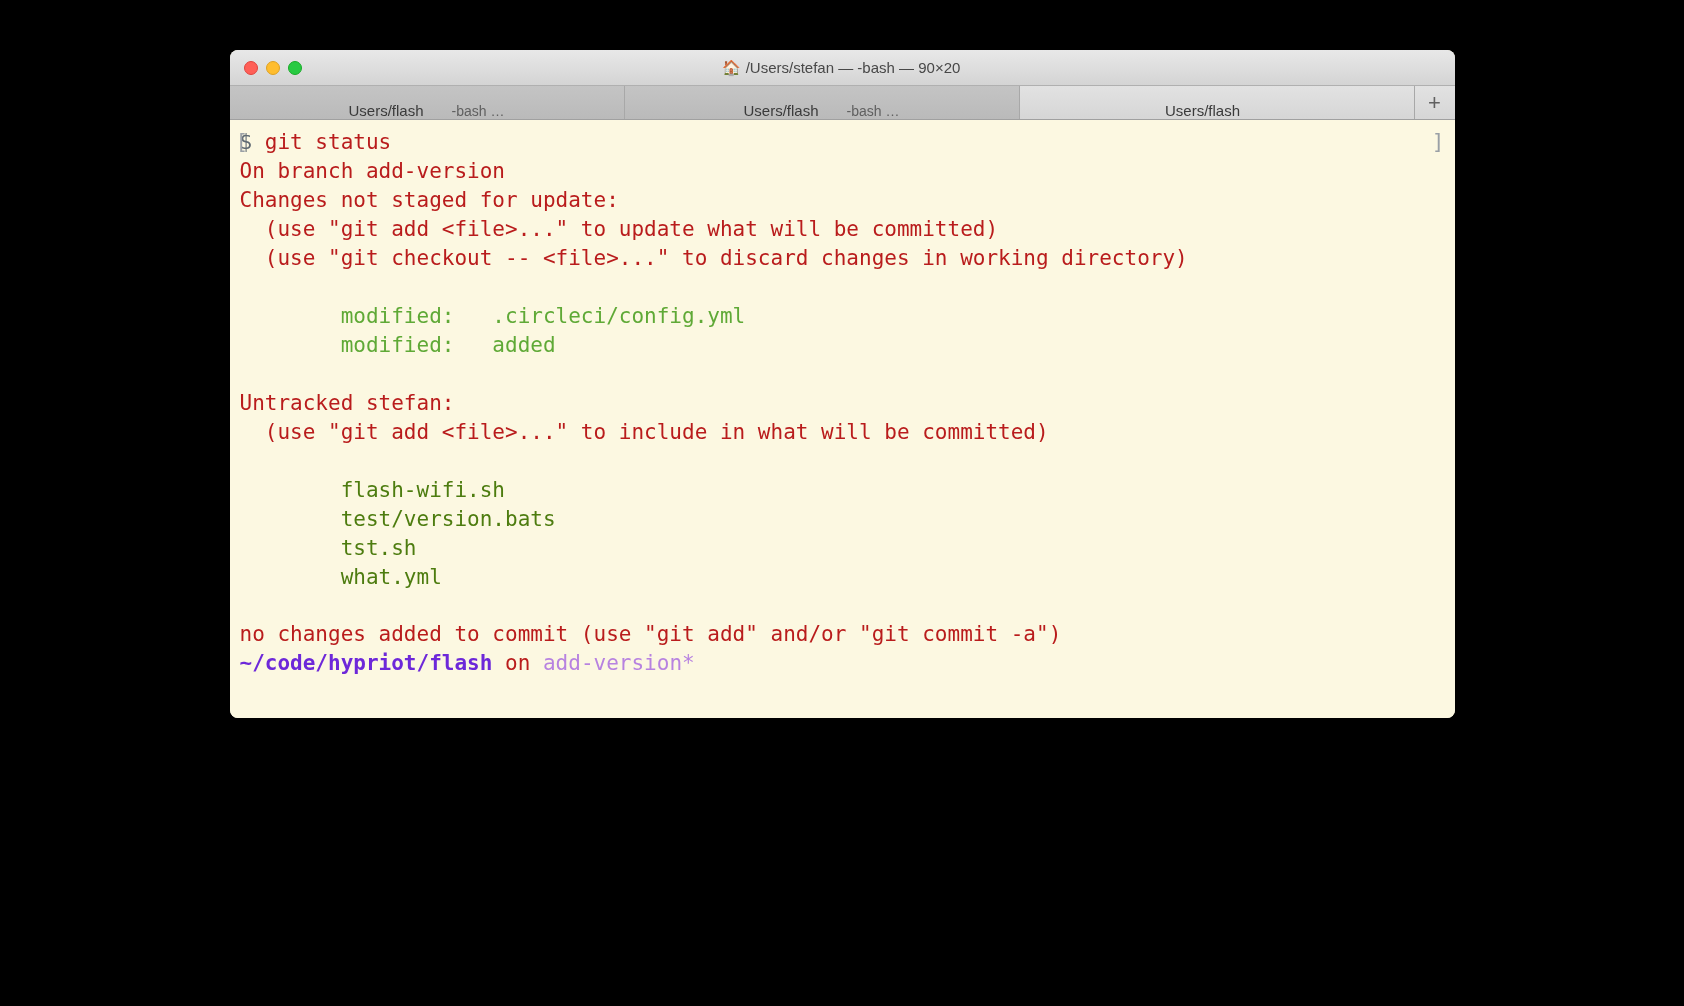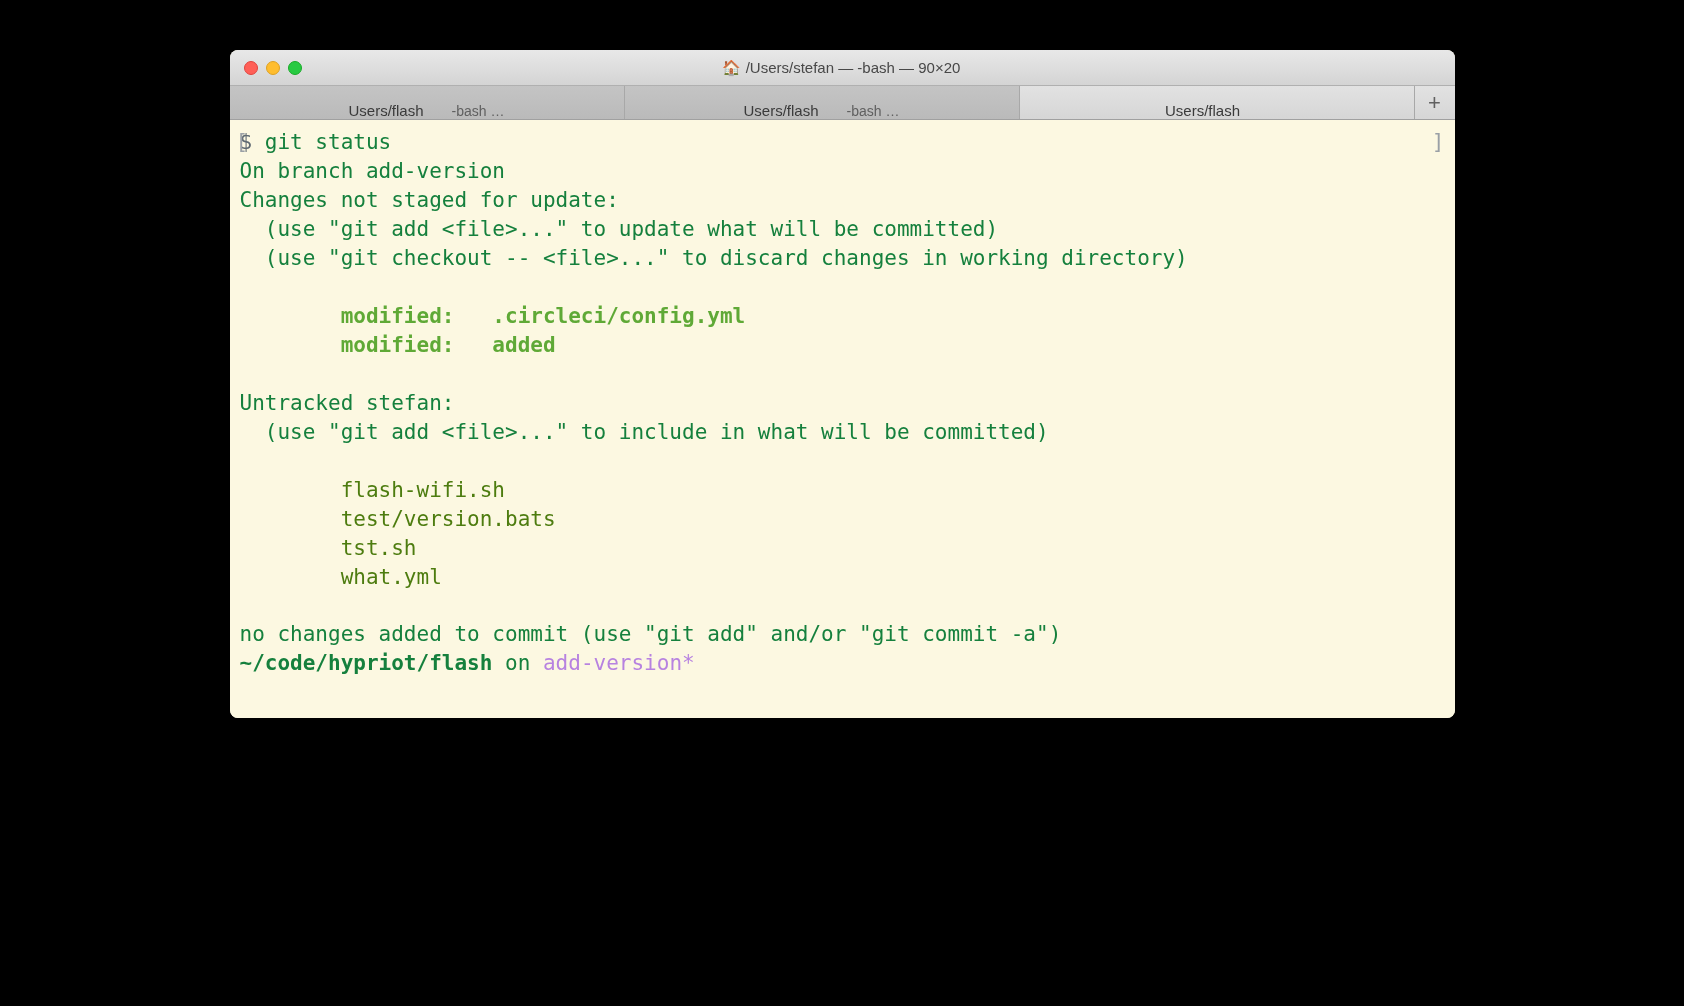--- a/index.html
+++ b/index.html
@@ -107,25 +107,25 @@
       font-family: "Menlo", "Monaco", "Consolas", monospace;
       font-size: 21px;
       line-height: 1.38;
       color: #5f6a72;
       background: #fcf8e1;
       white-space: pre;
       position: relative;
       min-height: 560px;
     }
     .prompt-sym { color: #5f6a72; }
-    .green { color: #5fa936; font-weight: bold; }
+    .green { color: #5fa936; }
     .teal { color: #4d7c0f; }
-    .bold-green { color: #15803d; font-weight: bold; }
+    .bold-green { color: #6d28d9; font-weight: bold; }
     .purple { color: #b782e0; font-weight: normal; }
-    .gray { color: #15803d; text-align: center; }
+    .gray { color: #b91c1c; text-align: center; }
     .bracket-l {
       position: absolute;
       left: 6px;
       top: 8px;
       color: #9aa0a6;
     }
     .bracket-r {
       position: absolute;
       right: 10px;
       top: 8px;

